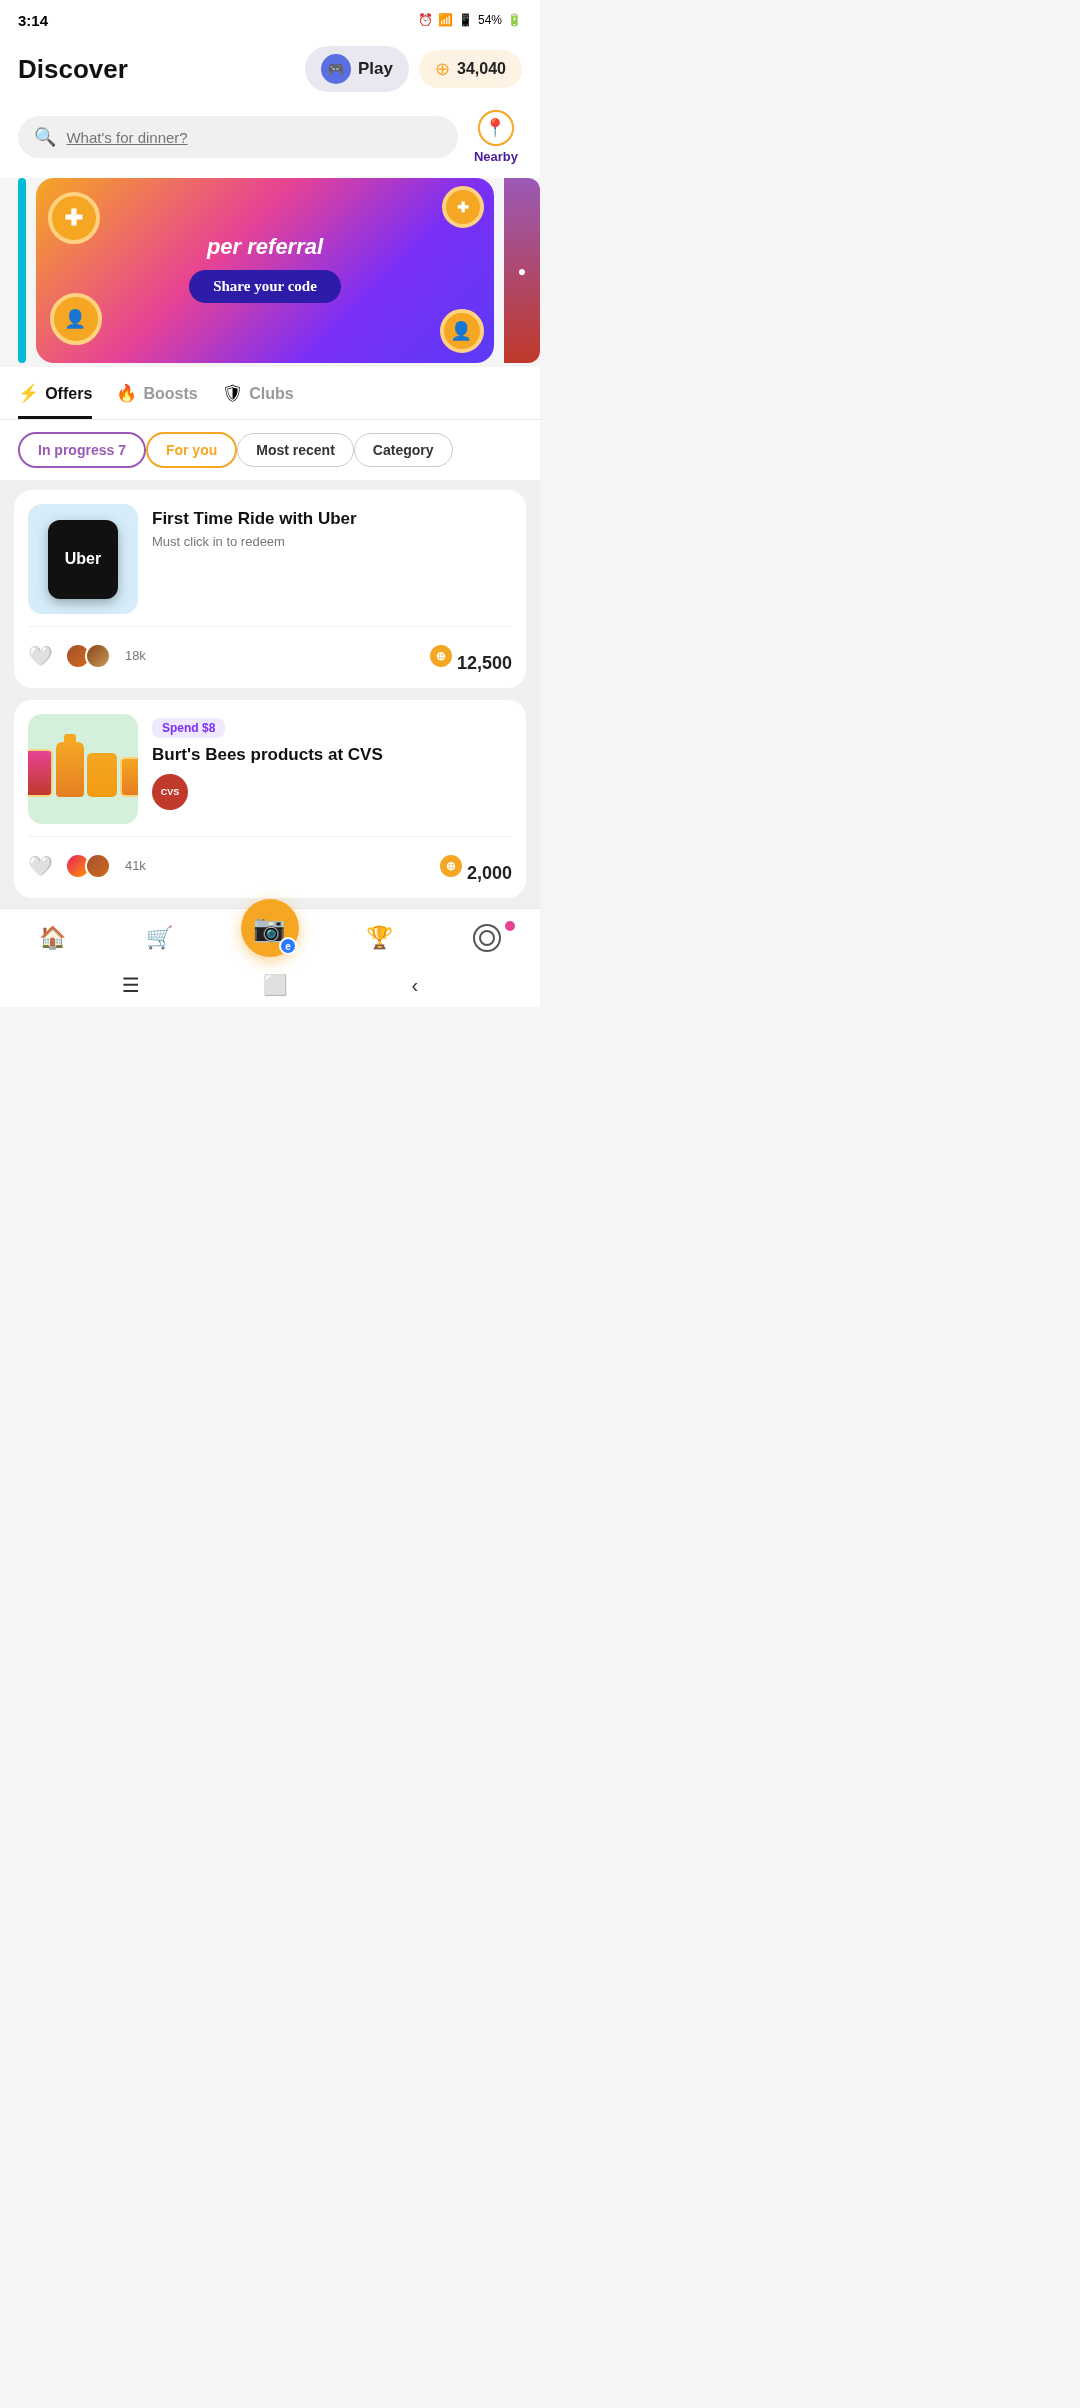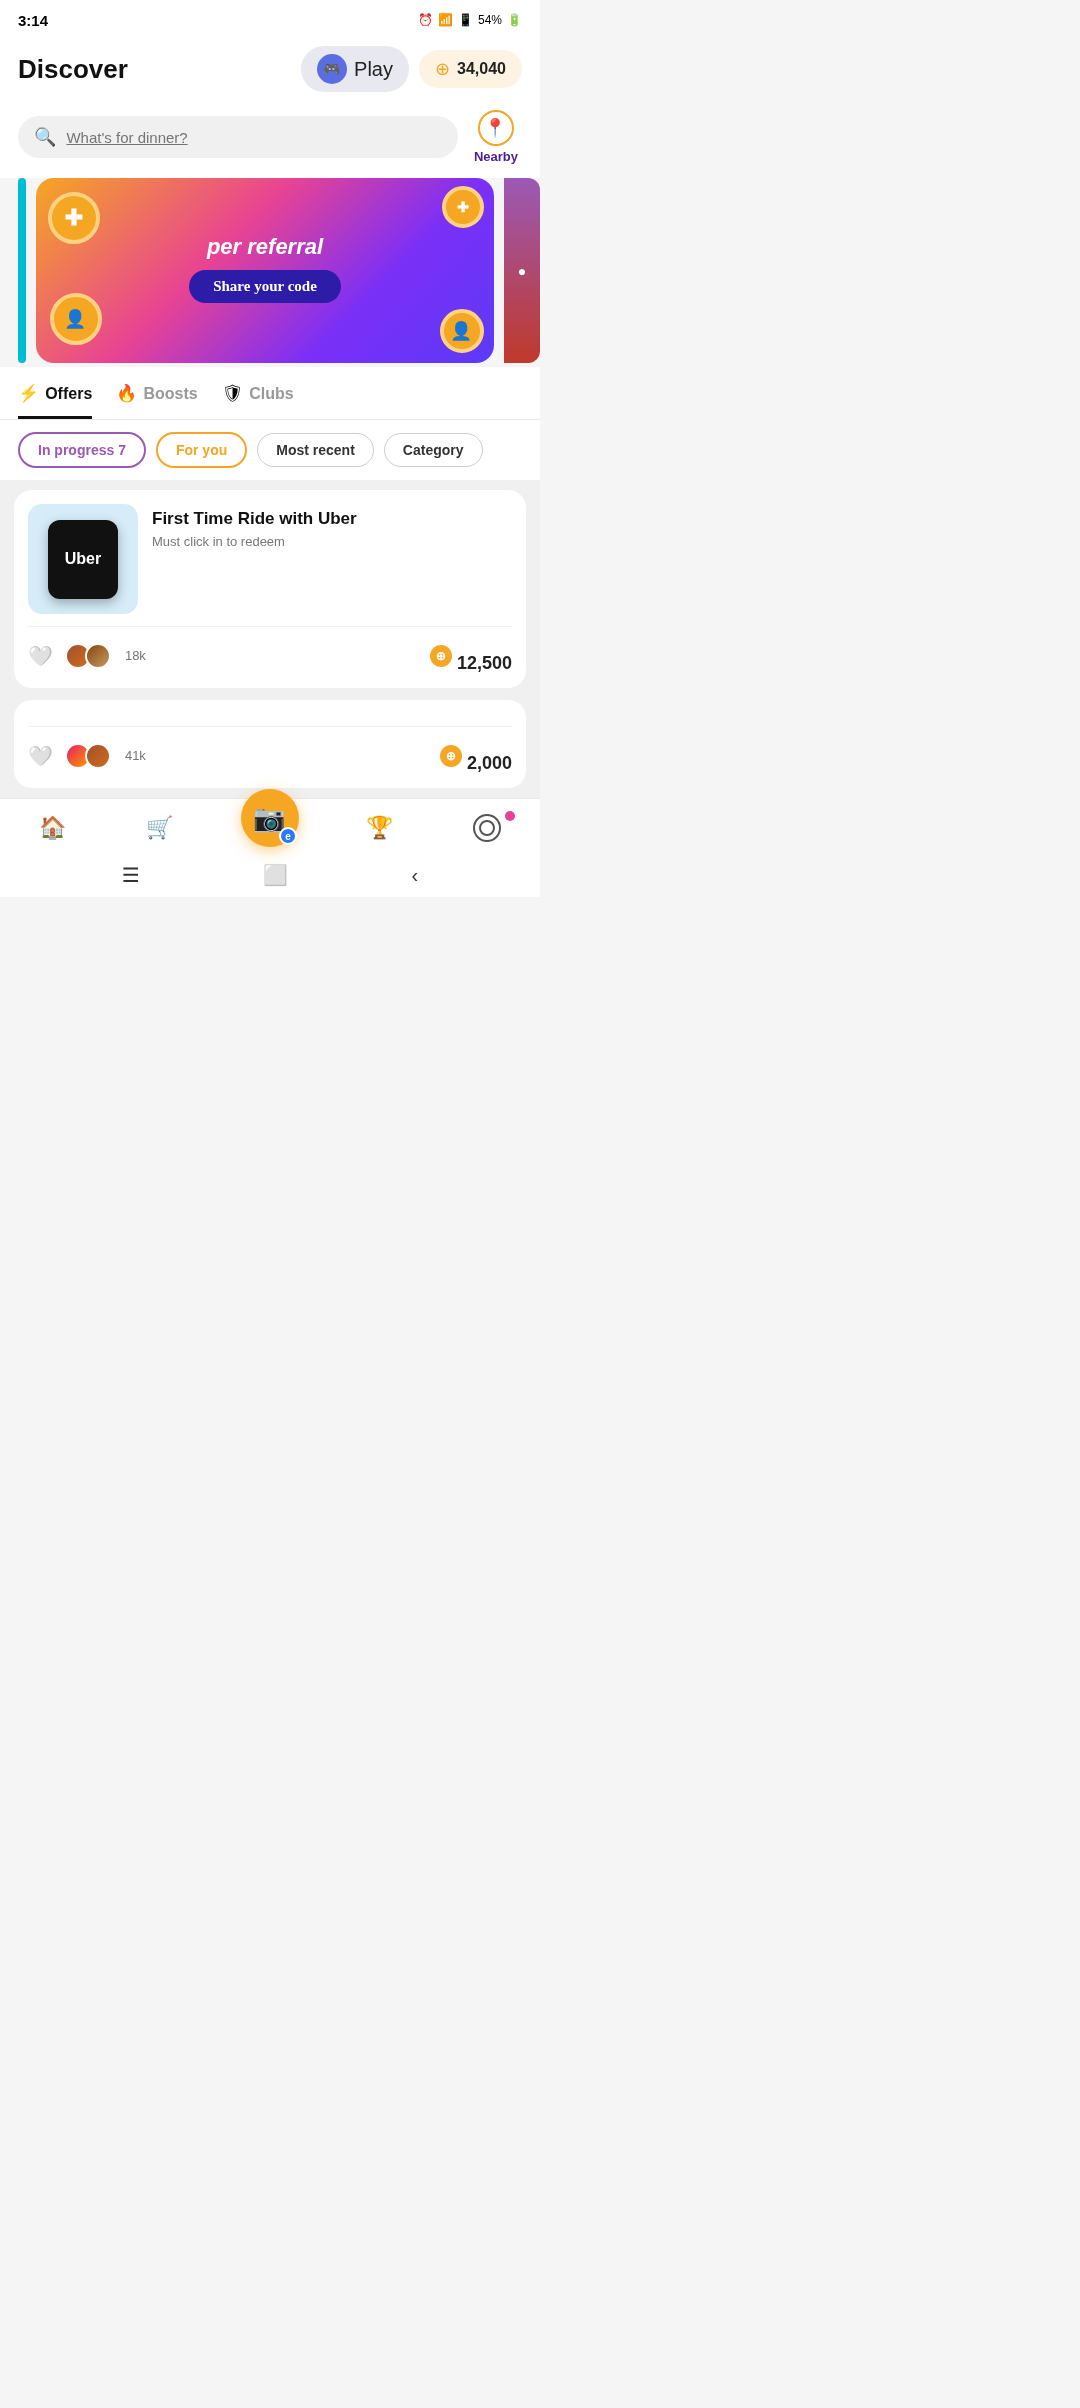--- a/index.html
+++ b/index.html
@@ -65,22 +65,22 @@
     .play-icon-wrap {
       width: 30px;
       height: 30px;
       background: #5b6ee1;
       border-radius: 50%;
       display: flex;
       align-items: center;
       justify-content: center;
     }
     .play-label {
-      font-size: 20px;
-      font-weight: 400;
+      font-size: 17px;
+      font-weight: 700;
       color: #222;
     }
     .points-btn {
       background: #fef3e2;
       border-radius: 50px;
       display: flex;
       align-items: center;
       gap: 7px;
       padding: 8px 16px;
       border: none;
@@ -261,21 +261,20 @@
     .tab-icon {
       font-size: 17px;
     }
 
     
     .chips-row {
       background: #fff;
       display: flex;
       align-items: center;
       padding: 12px 18px;
-      gap: 10px;
       overflow-x: auto;
       scrollbar-width: none;
     }
     .chips-row::-webkit-scrollbar { display: none; }
     .chip {
       border-radius: 50px;
       padding: 8px 18px;
       font-size: 14px;
       font-weight: 600;
       cursor: pointer;
@@ -695,20 +694,37 @@
         <span class="like-count">18k</span>
       </div>
       <div class="offer-points">
         <div class="points-coin">⊕</div>
         <span class="points-value">12,500</span>
       </div>
     </div>
   </div>
 
   <div class="offer-card">
+    <div class="offer-top">
+      <div class="offer-image cvs-bg">
+        <div class="cvs-products">
+          <div class="product-pack"></div>
+          <div class="product-bottle"></div>
+          <div class="product-pack2"></div>
+          <div class="product-pack" style="height:40px;width:28px;background:linear-gradient(180deg,#f5a623,#e67e22);"></div>
+        </div>
+      </div>
+      <div class="offer-info">
+        <div class="offer-tag">Spend $8</div>
+        <div class="offer-title">Burt's Bees products at CVS</div>
+        <div class="offer-brand">
+          <span style="font-size:9px;">CVS</span>
+        </div>
+      </div>
+    </div>
     <div class="offer-bottom">
       <div class="offer-likes">
         <span class="heart-icon">🤍</span>
         <div class="avatars">
           <div class="avatar-circle av3"></div>
           <div class="avatar-circle av1"></div>
         </div>
         <span class="like-count">41k</span>
       </div>
       <div class="offer-points">

